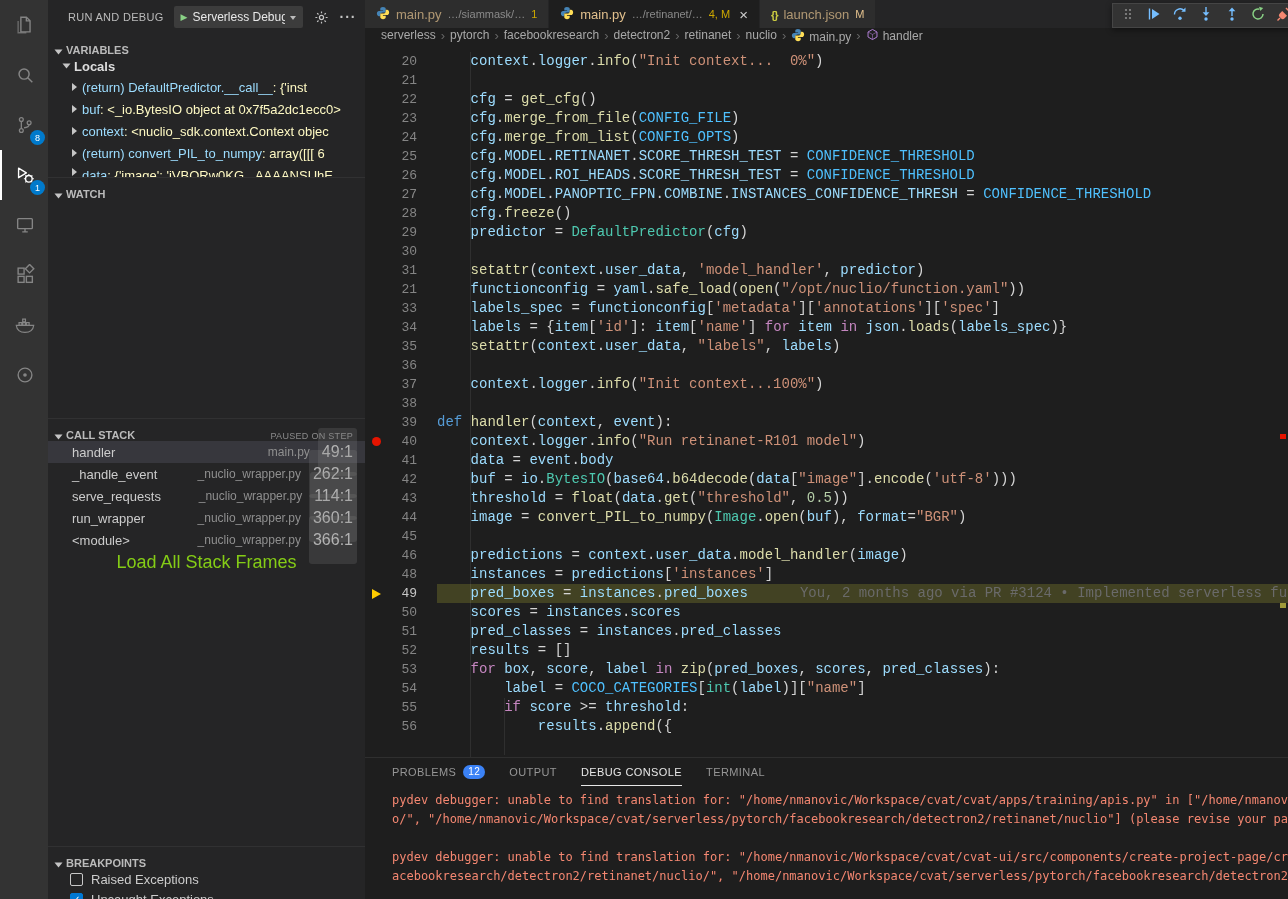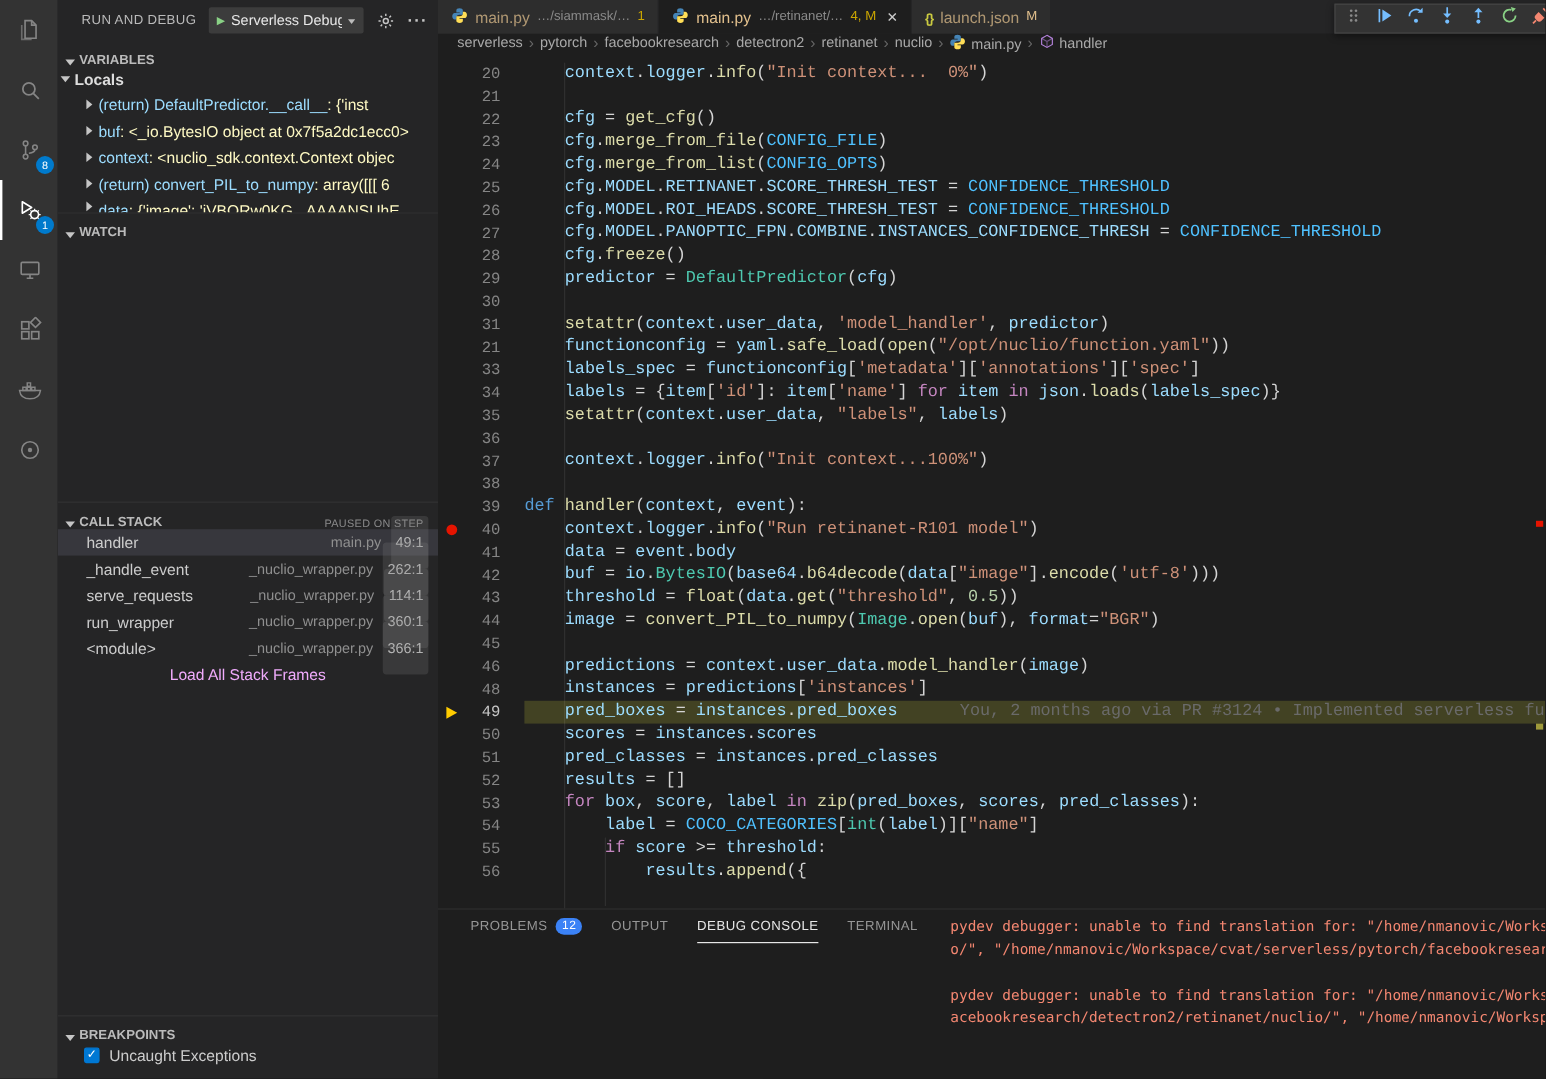--- a/index.html
+++ b/index.html
@@ -22,32 +22,32 @@
 .play-ic{color:#89d185;font-size:9px;line-height:1}
 .config-label{font-size:12px;color:#e8e8e8;max-width:92px;white-space:nowrap;overflow:hidden}
 .chev-down{width:0;height:0;border-top:4px solid #bbb;border-left:3.5px solid transparent;border-right:3.5px solid transparent;margin-top:2px}
 .icon-btn{margin-left:11px;color:#c5c5c5;cursor:pointer;display:flex;align-items:center;font-size:14px;font-weight:700;letter-spacing:1px}
 .section{position:absolute;left:0;right:0}
 .sec-border{border-top:1px solid rgba(255,255,255,.06)}
 .sec-head{display:flex;align-items:flex-end;height:22px;padding:0 12px 0 8px;font-size:11px;font-weight:700;color:#bbb;cursor:pointer}
 .twistie{width:0;height:0;border-left:5px solid #c5c5c5;border-top:4px solid transparent;border-bottom:4px solid transparent;display:inline-block;flex:none;margin-right:5px}
 .twistie.open{transform:rotate(90deg)}
 .vars-list{height:121px;overflow:hidden}
-.scope-row{display:flex;align-items:center;height:20px;padding-left:4px;font-weight:700;color:#ddd;cursor:pointer}
+.scope-row{display:flex;align-items:center;height:20px;padding-left:16px;font-weight:700;color:#ddd;cursor:pointer}
 .var-row{display:flex;align-items:center;height:22px;padding-left:24px;white-space:nowrap;overflow:hidden;cursor:pointer}
 .var-row.clipped{height:13px;align-items:flex-start;padding-top:4px}
 .var-name{color:#9cdcfe}
 .var-value{color:#fef9c3}
 .stack-row{display:flex;align-items:center;height:22px;padding:0 8px 0 24px;cursor:pointer;white-space:nowrap}
 .stack-row.selected{background:#37373d}
 .sf-name{color:#ccc}
 .sf-file{margin-left:auto;color:#8f8f8f;font-size:12px}
-.sf-loc{margin-left:8px;color:#b3b3b3;font-size:12px;background:rgba(130,130,130,.22);border-radius:3px;padding:15px 4px}
+.sf-loc{margin-left:8px;color:#b3b3b3;font-size:16px;background:rgba(130,130,130,.22);border-radius:3px;padding:15px 4px}
 .cs-status{margin-left:auto;font-size:9px;font-weight:400;color:rgba(204,204,204,.6);letter-spacing:.3px}
-.load-link{height:22px;display:flex;align-items:center;justify-content:center;color:#f0abfc;font-size:13px;cursor:pointer}
+.load-link{height:22px;display:flex;align-items:center;justify-content:center;color:#84cc16;font-size:18px;cursor:pointer}
 .bp-row{display:flex;align-items:center;height:20px;padding-left:22px;gap:8px}
 .cb{width:13px;height:13px;border:1px solid #c8c8c8;border-radius:2px;display:flex;align-items:center;justify-content:center;font-size:10px;color:#fff;cursor:pointer;flex:none}
 .cb.checked{background:#0078d4;border-color:#0078d4}
 .bp-label{color:#ccc}
 
 
 .main{position:absolute;left:365px;right:0;top:0;bottom:0;display:flex;flex-direction:column;background:#1e1e1e}
 .tab-bar{height:28px;background:#252526;display:flex;position:relative;flex:none}
 .tab{display:flex;align-items:center;height:28px;padding:0 11px;gap:6px;font-size:13px;background:#2d2d2d;color:#969696;border-right:1px solid #252526;cursor:pointer;white-space:nowrap}
 .tab.active{background:#1e1e1e;color:#fff}
@@ -73,21 +73,21 @@
 .gut-pad{width:20px;flex:none}
 .line-content{flex:1;display:flex;white-space:pre;min-width:0;overflow:hidden}
 .line-content.cur{background:rgba(255,255,64,.16)}
 .blame{color:#6a6a6a;padding-left:52px}
 .tk-kw{color:#569cd6}.tk-ctl{color:#c586c0}.tk-fn{color:#dcdcaa}.tk-var{color:#9cdcfe}
 .tk-const{color:#4fc1ff}.tk-cls{color:#4ec9b0}.tk-str{color:#ce9178}.tk-num{color:#b5cea8}.tk-pln{color:#d4d4d4}
 .ruler{position:absolute;right:0;top:0;bottom:0;width:10px}
 .ruler-mark{position:absolute;right:2px;width:6px;height:5px}
 
 
-.panel{height:142px;flex:none;border-top:1px solid #2f2f2f;display:flex;overflow:hidden}
+.panel{height:142px;flex:none;border-top:1px solid #2f2f2f;display:flex;flex-direction:column;overflow:hidden}
 .panel-tabs{height:28px;display:flex;align-items:stretch;padding-left:27px;gap:24px;flex:none}
 .ptab{display:flex;align-items:center;gap:7px;font-size:11px;letter-spacing:.4px;color:#969696;cursor:pointer;border-bottom:1px solid transparent}
 .ptab.active{color:#e7e7e7;border-bottom-color:#e7e7e7}
 .ptab-badge{background:#3b82f6;color:#fff;border-radius:8px;font-size:10px;padding:0 5px;height:14px;line-height:14px}
 .console{flex:1;overflow:hidden;padding:5px 0 0 27px;font-family:"DejaVu Sans Mono","Liberation Mono",monospace;font-size:12px;line-height:19px;color:#f48771}
 .console-line{white-space:pre}
 .console-group{margin-bottom:19px}
 </style>
 </head>
 <body>
@@ -267,20 +267,24 @@
       <div class="load-link">Load All Stack Frames</div>
     </div>
 
     <div class="section sec-border" style="top:846px">
       <div class="sec-head">
         <span class="twistie open"></span>
         <span>BREAKPOINTS</span>
       </div>
       <div>
           <div class="bp-row">
+            <span class="cb"></span>
+            <span class="bp-label">Raised Exceptions</span>
+          </div>
+          <div class="bp-row">
             <span class="cb checked">✓</span>
             <span class="bp-label">Uncaught Exceptions</span>
           </div>
         </div>
     </div>
   </div>
 
   <div class="main">
     <div class="tab-bar">
       <div class="tab">

